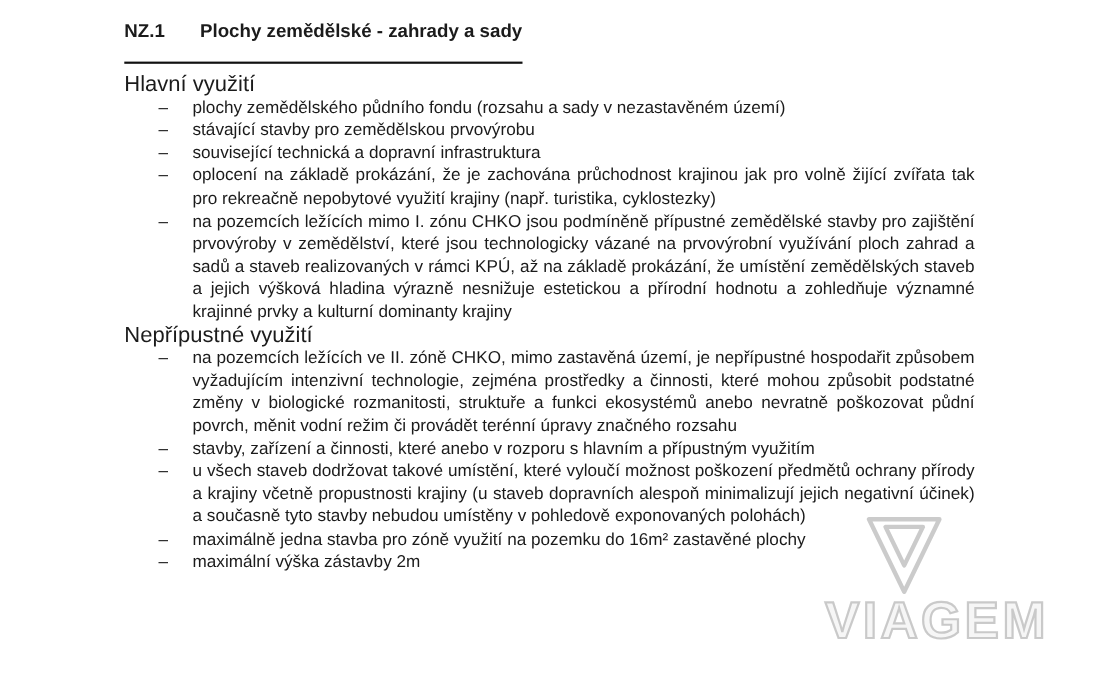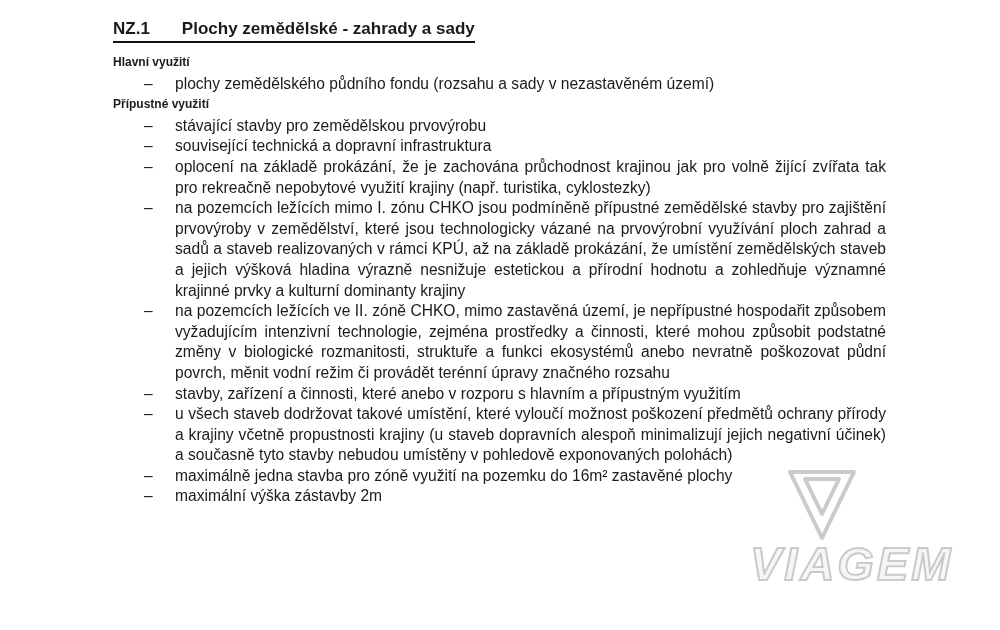--- a/index.html
+++ b/index.html
@@ -20,29 +20,29 @@
   }
   .doc-title {
     font-size: 17px;
     font-weight: bold;
     margin-bottom: 9px;
     line-height: 22px;
   }
   .doc-title .underline-wrap {
     display: inline-block;
     border-bottom: 2px solid #111111;
-    padding-bottom: 1px;
+    padding-bottom: 16px;
   }
   .doc-title .code {
     display: inline-block;
     margin-right: 32px;
   }
   .section-heading {
-    font-size: 12px;
-    font-weight: bold;
+    font-size: 20px;
+    font-weight: normal;
     line-height: 20.6px;
     margin: 0 0 1px 0;
   }
   .section-heading.gap-large {
     margin-top: 8px;
   }
   .bullet {
     display: flex;
     line-height: 20.6px;
     font-size: 15.6px;
@@ -77,21 +77,20 @@
     position: absolute;
     left: 10px;
     top: 74px;
     font-size: 47px;
     font-weight: bold;
     letter-spacing: 3px;
     color: rgba(255,255,255,0.6);
     -webkit-text-stroke: 2px rgba(185,185,185,0.75);
     text-shadow: 0 0 1px rgba(200,200,200,0.4);
     white-space: nowrap;
-    font-style: italic;
   }
 </style>
 </head>
 <body>
 
 <div class="page">
 
   <div class="doc-title">
     <span class="underline-wrap">
       <span class="code">NZ.1</span><span>Plochy zemědělské - zahrady a sady</span>
@@ -100,21 +99,20 @@
 
   <div class="section">
     <div class="section-heading">Hlavní využití</div>
     <div class="bullet">
       <span class="marker">–</span>
       <span class="text">plochy zemědělského půdního fondu (rozsahu a sady v nezastavěném území)</span>
     </div>
   </div>
 
   <div class="section">
-    <div class="section-heading">Přípustné využití</div>
     <div class="bullet">
       <span class="marker">–</span>
       <span class="text">stávající stavby pro zemědělskou prvovýrobu</span>
     </div>
     <div class="bullet">
       <span class="marker">–</span>
       <span class="text">související technická a dopravní infrastruktura</span>
     </div>
   </div>
 
@@ -123,20 +121,21 @@
       <span class="marker">–</span>
       <span class="text">oplocení na základě prokázání, že je zachována průchodnost krajinou jak pro volně žijící zvířata tak pro rekreačně nepobytové využití krajiny (např. turistika, cyklostezky)</span>
     </div>
     <div class="bullet">
       <span class="marker">–</span>
       <span class="text">na pozemcích ležících mimo I. zónu CHKO jsou podmíněně přípustné zemědělské stavby pro zajištění prvovýroby v zemědělství, které jsou technologicky vázané na prvovýrobní využívání ploch zahrad a sadů a staveb realizovaných v rámci KPÚ, až na základě prokázání, že umístění zemědělských staveb a jejich výšková hladina výrazně nesnižuje estetickou a přírodní hodnotu a zohledňuje významné krajinné prvky a kulturní dominanty krajiny</span>
     </div>
   </div>
 
   <div class="section">
+    <div class="section-heading">Nepřípustné využití</div>
     <div class="bullet">
       <span class="marker">–</span>
       <span class="text">na pozemcích ležících ve II. zóně CHKO, mimo zastavěná území, je nepřípustné hospodařit způsobem vyžadujícím intenzivní technologie, zejména prostředky a činnosti, které mohou způsobit podstatné změny v biologické rozmanitosti, struktuře a funkci ekosystémů anebo nevratně poškozovat půdní povrch, měnit vodní režim či provádět terénní úpravy značného rozsahu</span>
     </div>
     <div class="bullet">
       <span class="marker">–</span>
       <span class="text">stavby, zařízení a činnosti, které anebo v rozporu s hlavním a přípustným využitím</span>
     </div>
   </div>
 

